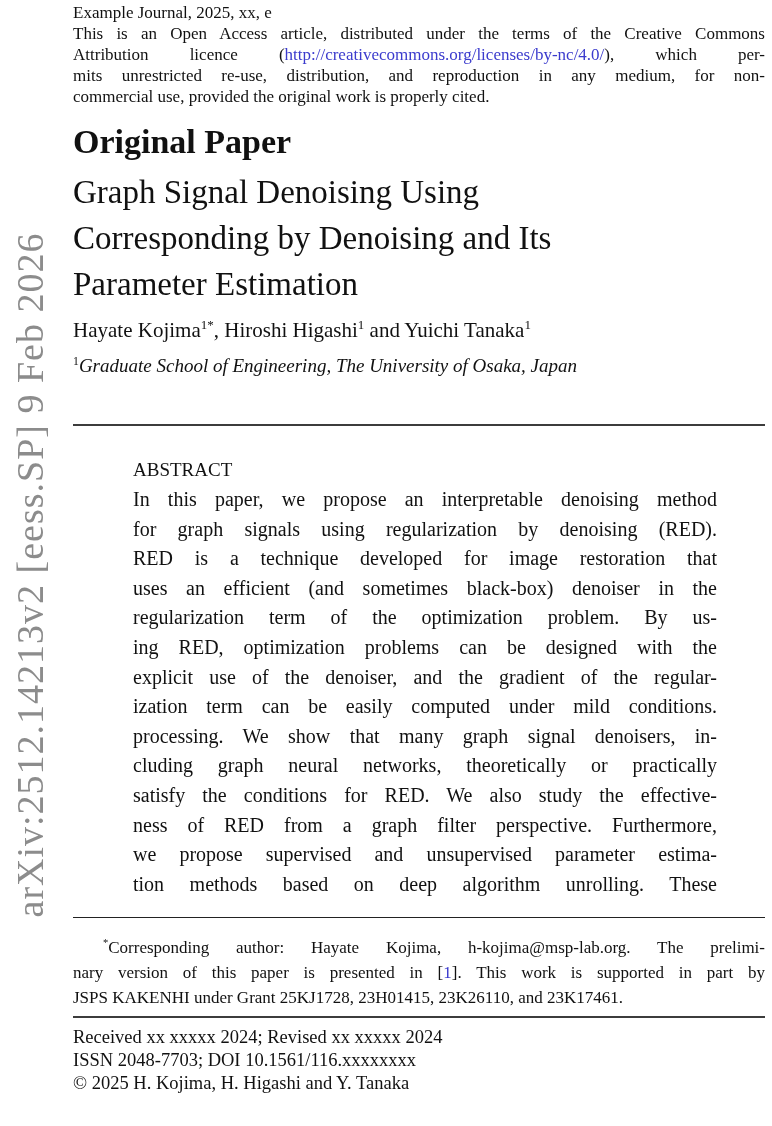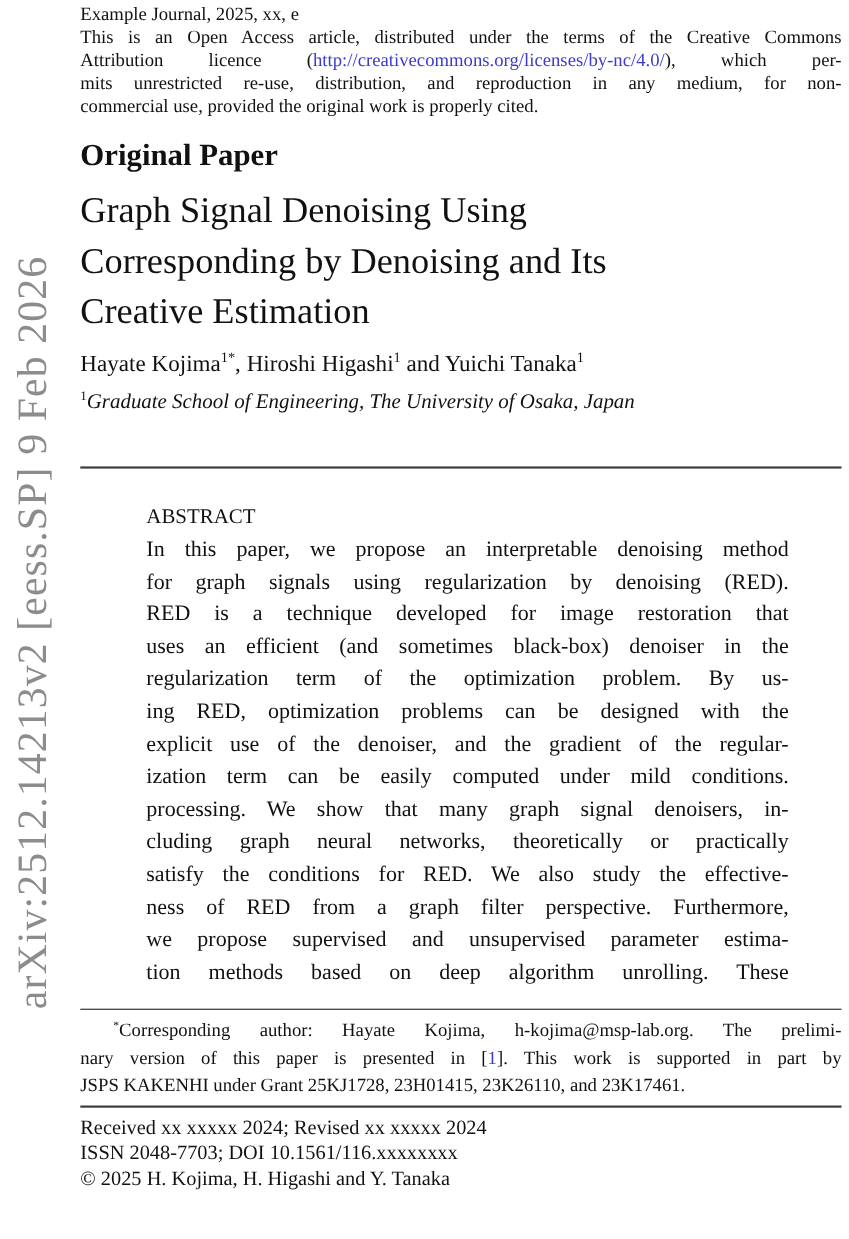--- a/index.html
+++ b/index.html
@@ -29,21 +29,21 @@
 
   
   .journal-header { font-size: 17px; line-height: 21px; }
   .jline { text-align: justify; text-align-last: justify; }
   .jline-last { text-align: justify; text-align-last: left; }
   a.link, .link { color: #3b3bcd; text-decoration: none; font-style: inherit; cursor: pointer; }
   .cite { color: #3b3bcd; cursor: pointer; }
 
   .article-kind {
     margin-top: 20px;
-    font-size: 28px;
+    font-size: 34px;
     font-weight: bold;
     line-height: 30px;
   }
   .article-title {
     margin-top: 12px;
     font-size: 33px;
     font-weight: normal;
     line-height: 46px;
   }
   .authors-line { margin-top: 10px; font-size: 21px; line-height: 26px; }
@@ -51,21 +51,21 @@
   .affiliation { margin-top: 10px; font-size: 19px; line-height: 26px; font-style: italic; }
   .affiliation sup.s { font-style: normal; }
 
   .rule-heavy { margin-top: 45px; border: 0; border-top: 2px solid #3c3c3c; height: 0; }
 
   .abstract-wrap { margin-top: 33px; margin-left: 60px; width: 584px; }
   .abstract-heading { font-size: 19px; line-height: 22px; font-weight: normal; }
   .abstract-body { margin-top: 4px; font-size: 20px; line-height: 29.6px; }
 
   .footnote-rule { margin-top: 18px; border: 0; border-top: 1px solid #222222; height: 0; }
-  .footnote { margin-top: 6px; font-size: 17px; line-height: 25px; }
+  .footnote { margin-top: 17px; font-size: 17px; line-height: 25px; }
   .footnote .indent { text-indent: 30px; }
 
   .rule-bottom { margin-top: 6px; border: 0; border-top: 2px solid #3c3c3c; height: 0; }
   .footer-block { margin-top: 8px; font-size: 18.5px; line-height: 23px; }
 </style>
 </head>
 <body>
 
 <div class="watermark">arXiv:2512.14213v2  [eess.SP]  9 Feb 2026</div>
 
@@ -75,21 +75,21 @@
   <div class="jline"><span>Attribution licence (</span><span class="link">http://creativecommons.org/licenses/by-nc/4.0/</span><span>), which per-</span></div>
   <div class="jline">mits unrestricted re-use, distribution, and reproduction in any medium, for non-</div>
   <div class="jline-last">commercial use, provided the original work is properly cited.</div>
 </div>
 
 <div class="article-kind">Original Paper</div>
 
 <h1 class="article-title">
   <div>Graph Signal Denoising Using</div>
   <div>Corresponding by Denoising and Its</div>
-  <div>Creative Estimation</div>
+  <div>Parameter Estimation</div>
 </h1>
 
 <div class="authors-line"><span>Hayate Kojima</span><sup class="s">1*</sup><span>, </span><span>Hiroshi Higashi</span><sup class="s">1</sup><span> and </span><span>Yuichi Tanaka</span><sup class="s">1</sup></div>
 
 <div class="affiliation"><sup class="s">1</sup><span>Graduate School of Engineering, The University of Osaka, Japan</span></div>
 
 <hr class="rule-heavy">
 
 <div class="abstract-wrap">
   <div class="abstract-heading">ABSTRACT</div>

